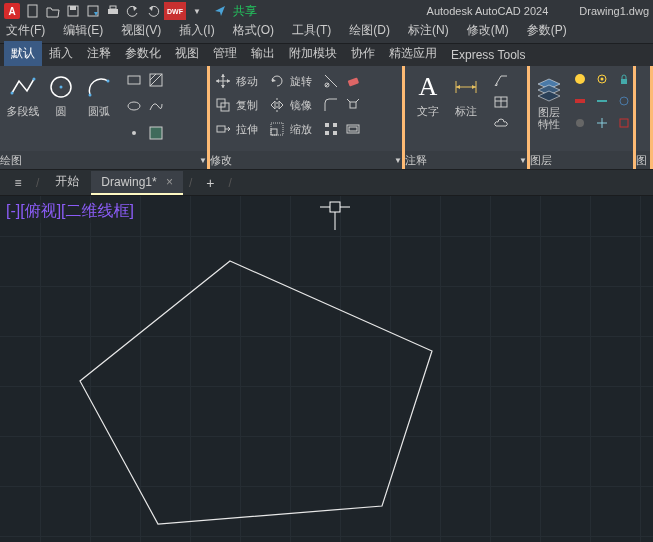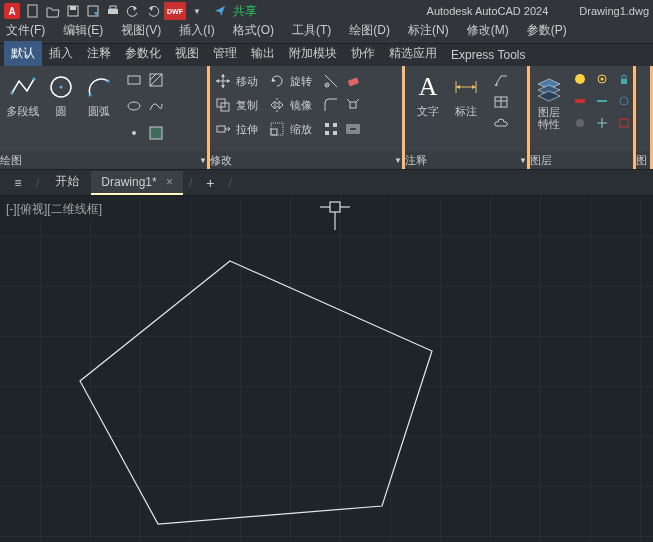--- a/index.html
+++ b/index.html
@@ -29,21 +29,21 @@
   .doc-tabs{height:26px;background:#2a2f33;display:flex;align-items:center;padding:0 6px;gap:2px;border-bottom:1px solid #1a1c1e}
   .burger{width:24px;height:20px;display:flex;align-items:center;justify-content:center;color:#ccc}
   .dtab{padding:4px 10px;color:#ccc;font-size:12px;border-bottom:2px solid transparent}
   .dtab.active{background:#3b4047;border-bottom:2px solid #fef9c3}
   .dtab .close{margin-left:6px;color:#999}
   .new-tab{width:24px;height:20px;display:flex;align-items:center;justify-content:center;color:#ccc;font-size:14px}
   .canvas-area{position:relative;width:653px;height:346px;background:#1e2429}
   .grid{position:absolute;width:100%;height:100%;
     background-image:linear-gradient(#262d33 1px,transparent 1px),linear-gradient(90deg,#262d33 1px,transparent 1px);
     background-size:50px 50px;background-position:-10px -10px}
-  .vcontrol{position:absolute;top:4px;left:4px;font-size:12px;color:#a3a3a3;background:rgba(30,36,41,.5);padding:1px 2px}
+  .vcontrol{position:absolute;top:4px;left:4px;font-size:16px;color:#8b5cf6;background:rgba(30,36,41,.5);padding:1px 2px}
   .shape{position:absolute;top:0;left:0}
   .cursor{position:absolute;left:320px;top:6px}
   .share{display:flex;align-items:center;gap:7px;color:#22c55e;font-size:12px;margin-left:6px}
   svg{overflow:visible}
 </style>
 </head>
 <body>
 
 <div class="titlebar">
   <div class="app-icon">A</div>

